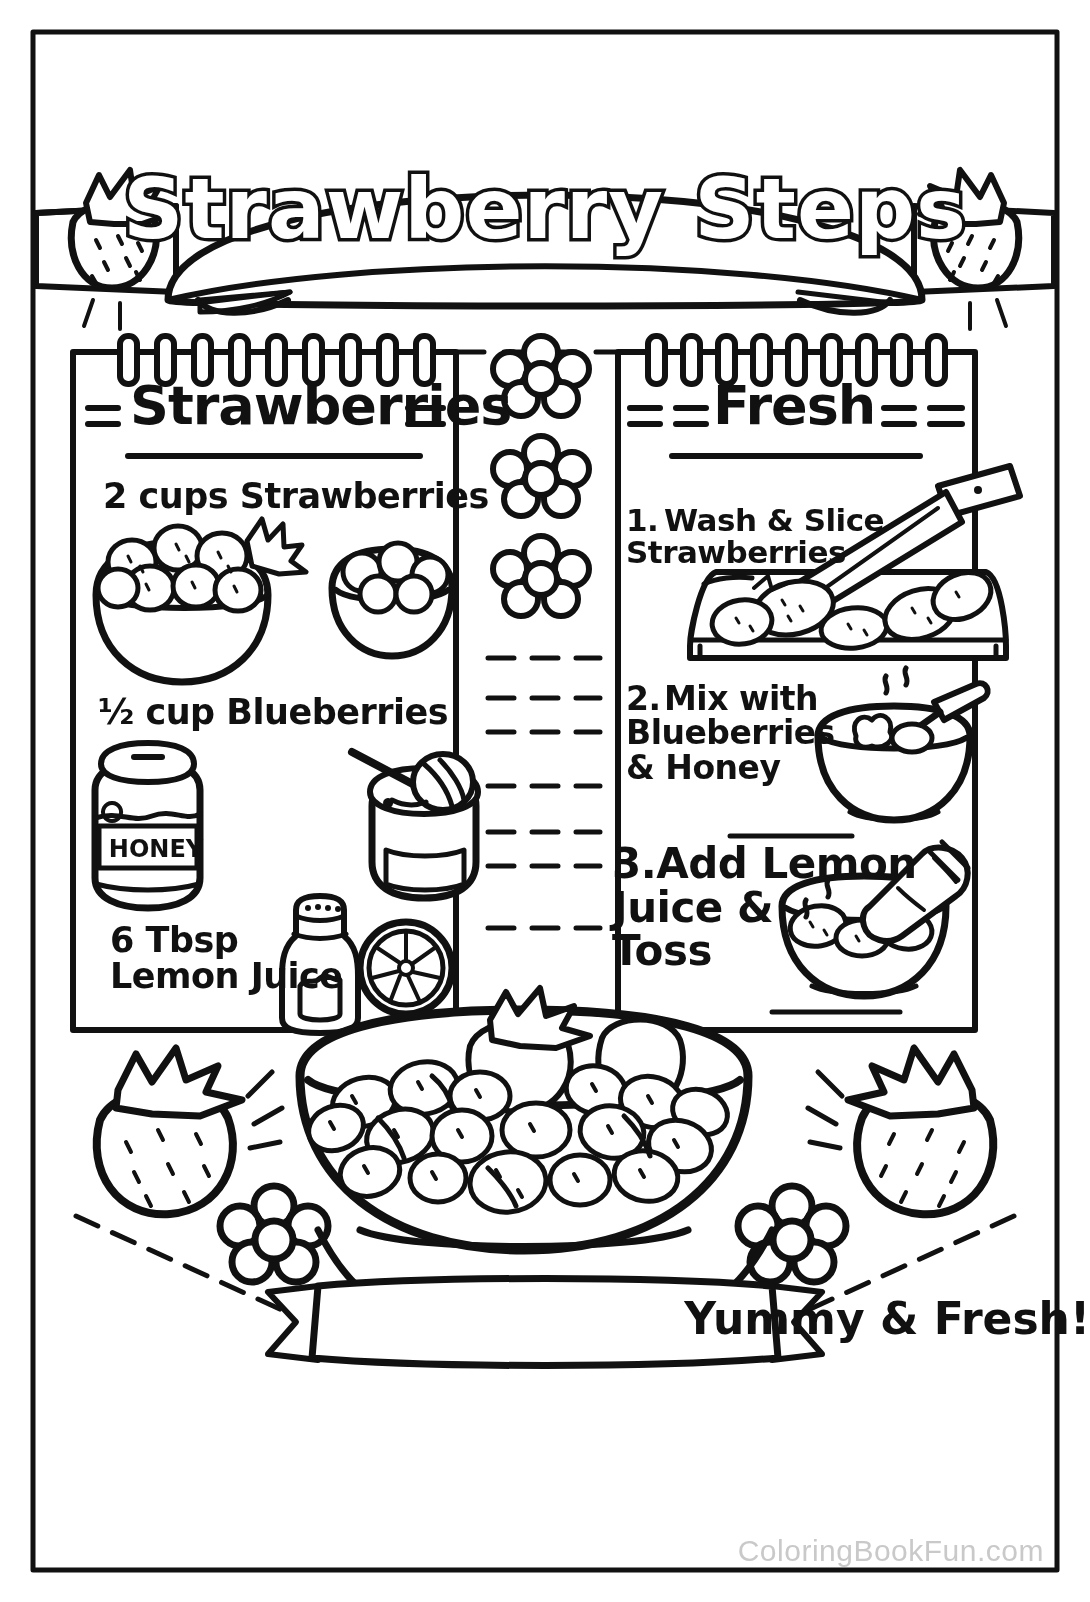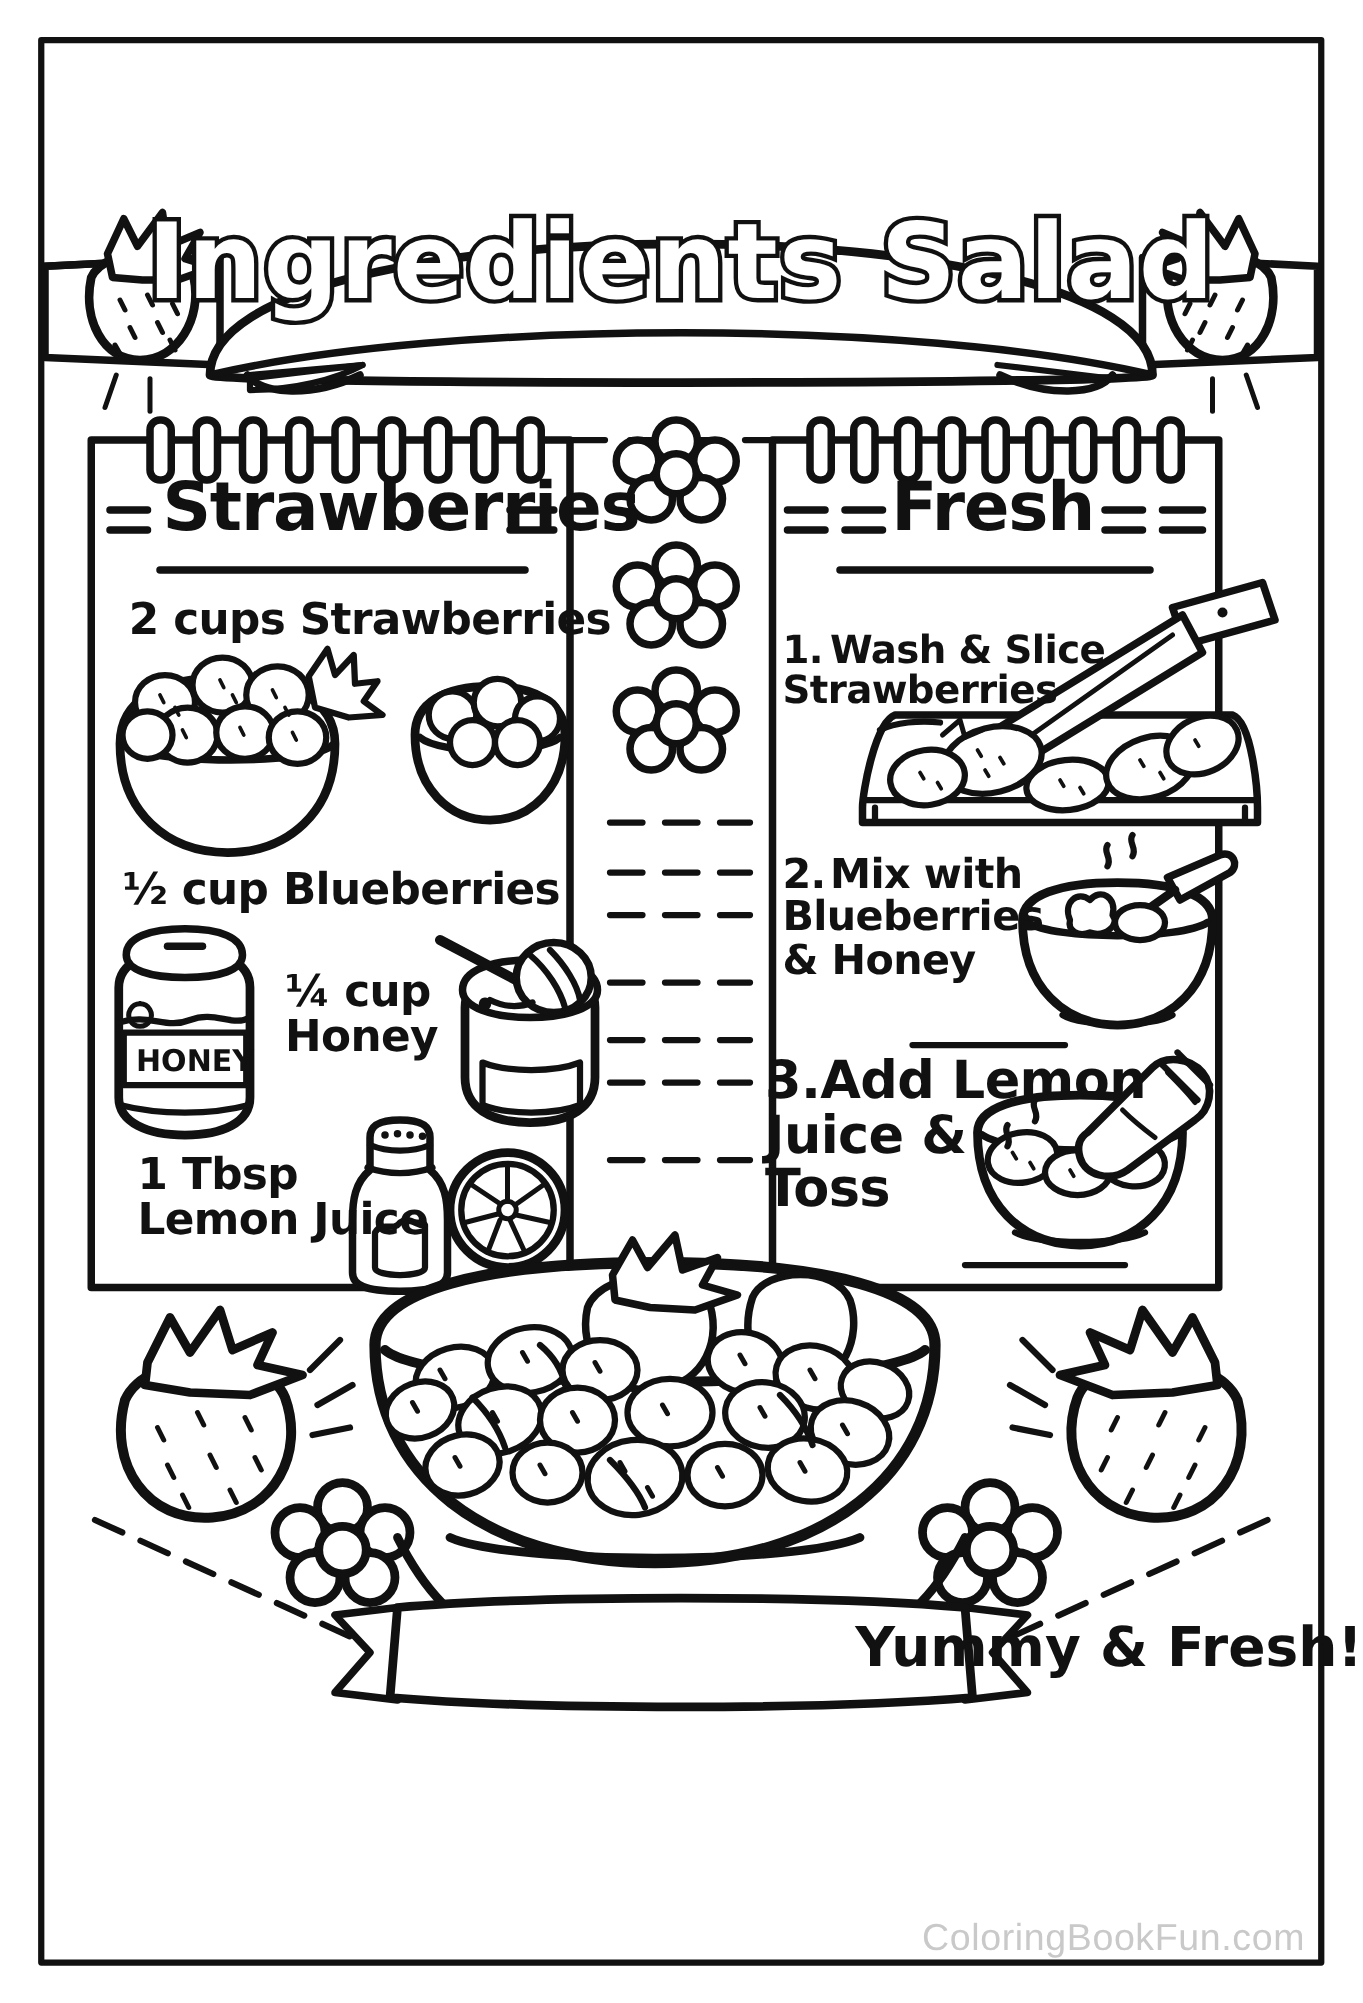--- a/index.html
+++ b/index.html
@@ -589,30 +589,28 @@
       <path d="M772,1230 C746,1282 718,1302 694,1310" class="ink w7" fill="none"></path>
 
       <path d="M268,1292 L318,1286 L318,1360 L268,1354 L296,1322 Z" class="ink-fillwhite w6"></path>
 
       <path d="M822,1292 L772,1286 L772,1360 L822,1354 L794,1322 Z" class="ink-fillwhite w6"></path>
 
       <path d="M318,1286 C430,1276 660,1276 772,1286 L778,1358 C660,1368 430,1368 312,1358 Z" class="ink-fillwhite w7"></path>
     </g>
   </svg>
 
-  <div class="title-text">Ingredients Salad</div>
+  <div class="title-text">Strawberry Steps</div>
 
   <div class="txt head-ing">Strawberries</div>
   <div class="txt head-steps">Fresh</div>
 
   <div class="txt ing1">2 cups Strawberries</div>
   <div class="txt ing2">½ cup  Blueberries</div>
-  <div class="txt ing3">¼ cup
-Honey</div>
-  <div class="txt ing4">1 Tbsp
+  <div class="txt ing4">6 Tbsp
 Lemon Juice</div>
 
   <div class="honey-label">HONEY</div>
 
   <div class="txt step1"><span class="stepnum">1.</span><span>Wash &amp; Slice
 Strawberries</span></div>
   <div class="txt step2"><span class="stepnum">2.</span><span>Mix with
 Blueberries
 &amp; Honey</span></div>
   <div class="txt step3"><span class="stepnum">3.</span><span>Add Lemon

